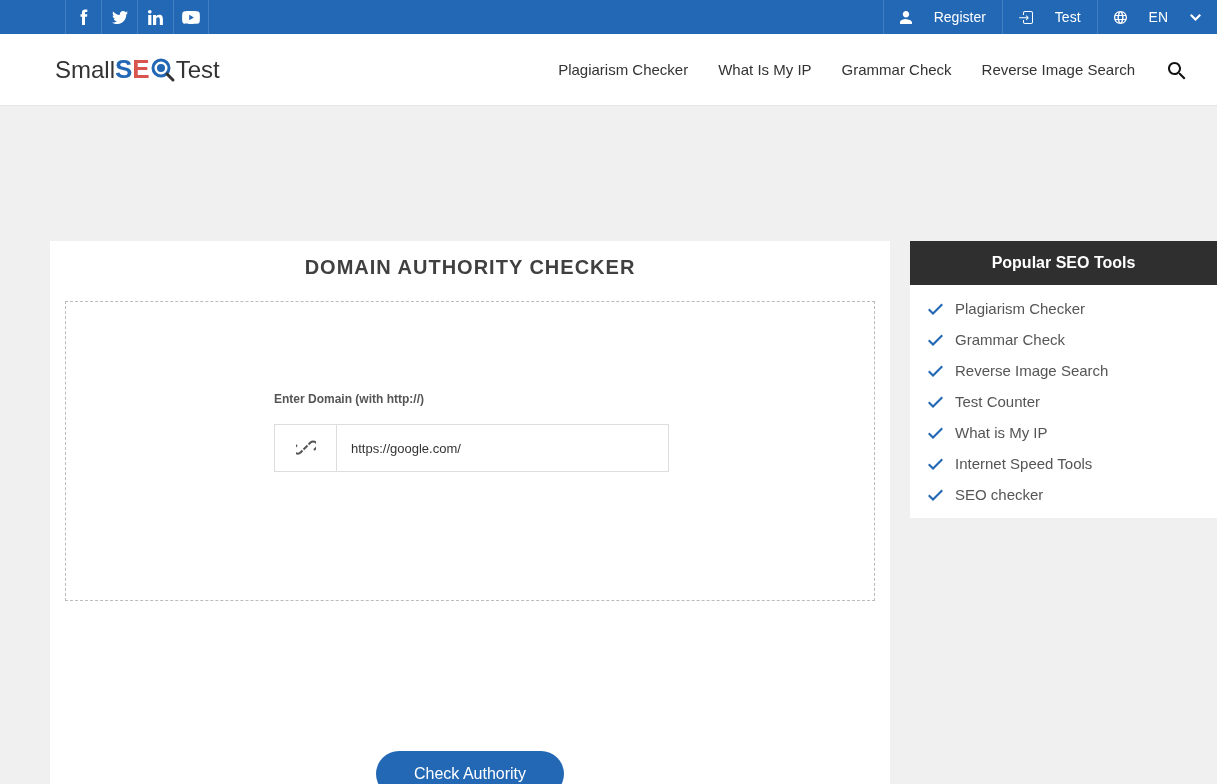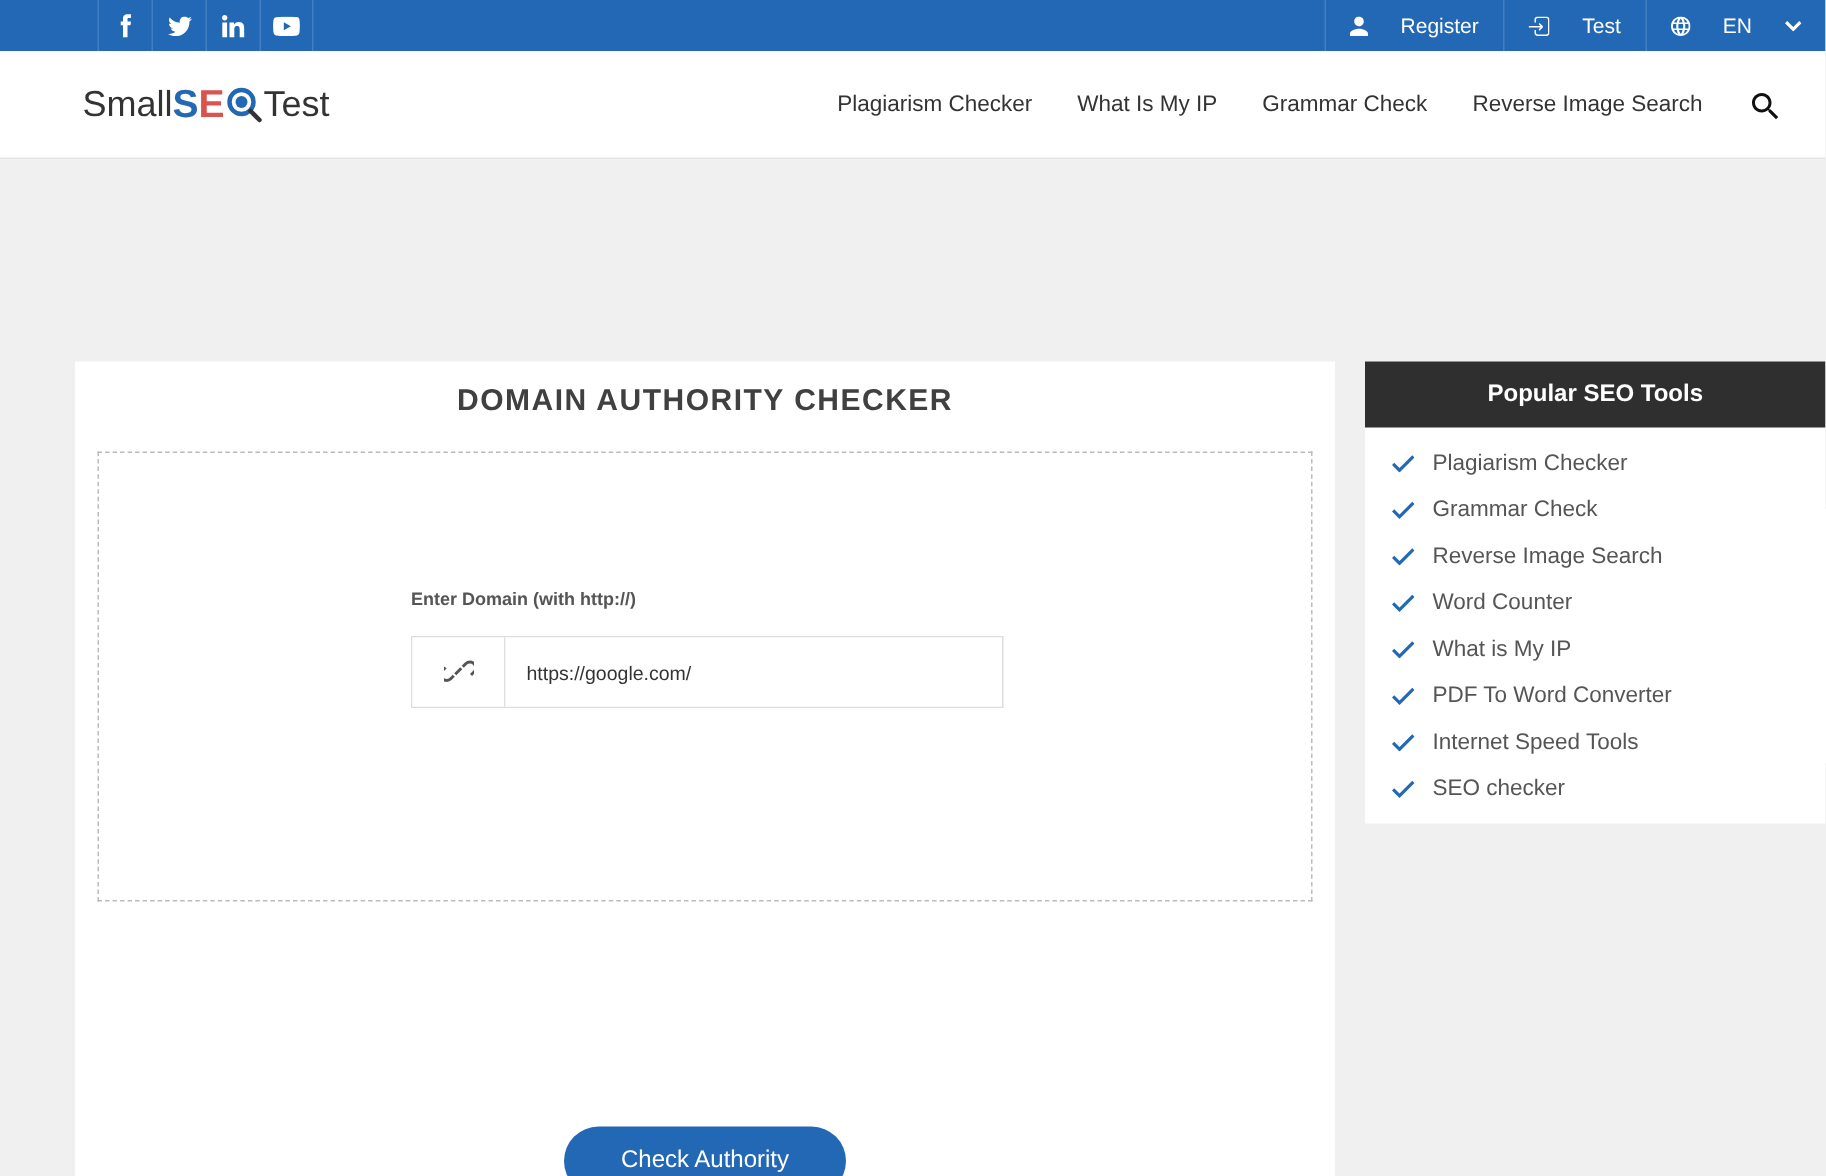--- a/index.html
+++ b/index.html
@@ -254,38 +254,32 @@
       <div class="sidebar-item">
         <svg class="check-icon" width="15" height="12" viewBox="0 0 15 12" fill="#2368b5">
             <path d="M5 9L1.5 5.5 0 7l5 5L15 2l-1.5-1.5z"></path>
           </svg>
         <span class="sidebar-item-label">Reverse Image Search</span>
       </div>
       <div class="sidebar-item">
         <svg class="check-icon" width="15" height="12" viewBox="0 0 15 12" fill="#2368b5">
             <path d="M5 9L1.5 5.5 0 7l5 5L15 2l-1.5-1.5z"></path>
           </svg>
-        <span class="sidebar-item-label">Word Counter</span>
+        <span class="sidebar-item-label">Test Counter</span>
       </div>
       <div class="sidebar-item">
         <svg class="check-icon" width="15" height="12" viewBox="0 0 15 12" fill="#2368b5">
             <path d="M5 9L1.5 5.5 0 7l5 5L15 2l-1.5-1.5z"></path>
           </svg>
         <span class="sidebar-item-label">What is My IP</span>
       </div>
       <div class="sidebar-item">
         <svg class="check-icon" width="15" height="12" viewBox="0 0 15 12" fill="#2368b5">
             <path d="M5 9L1.5 5.5 0 7l5 5L15 2l-1.5-1.5z"></path>
           </svg>
-        <span class="sidebar-item-label">PDF To Word Converter</span>
-      </div>
-      <div class="sidebar-item">
-        <svg class="check-icon" width="15" height="12" viewBox="0 0 15 12" fill="#2368b5">
-            <path d="M5 9L1.5 5.5 0 7l5 5L15 2l-1.5-1.5z"></path>
-          </svg>
         <span class="sidebar-item-label">Internet Speed Tools</span>
       </div>
       <div class="sidebar-item">
         <svg class="check-icon" width="15" height="12" viewBox="0 0 15 12" fill="#2368b5">
             <path d="M5 9L1.5 5.5 0 7l5 5L15 2l-1.5-1.5z"></path>
           </svg>
         <span class="sidebar-item-label">SEO checker</span>
       </div>
     </div>
   </div>

